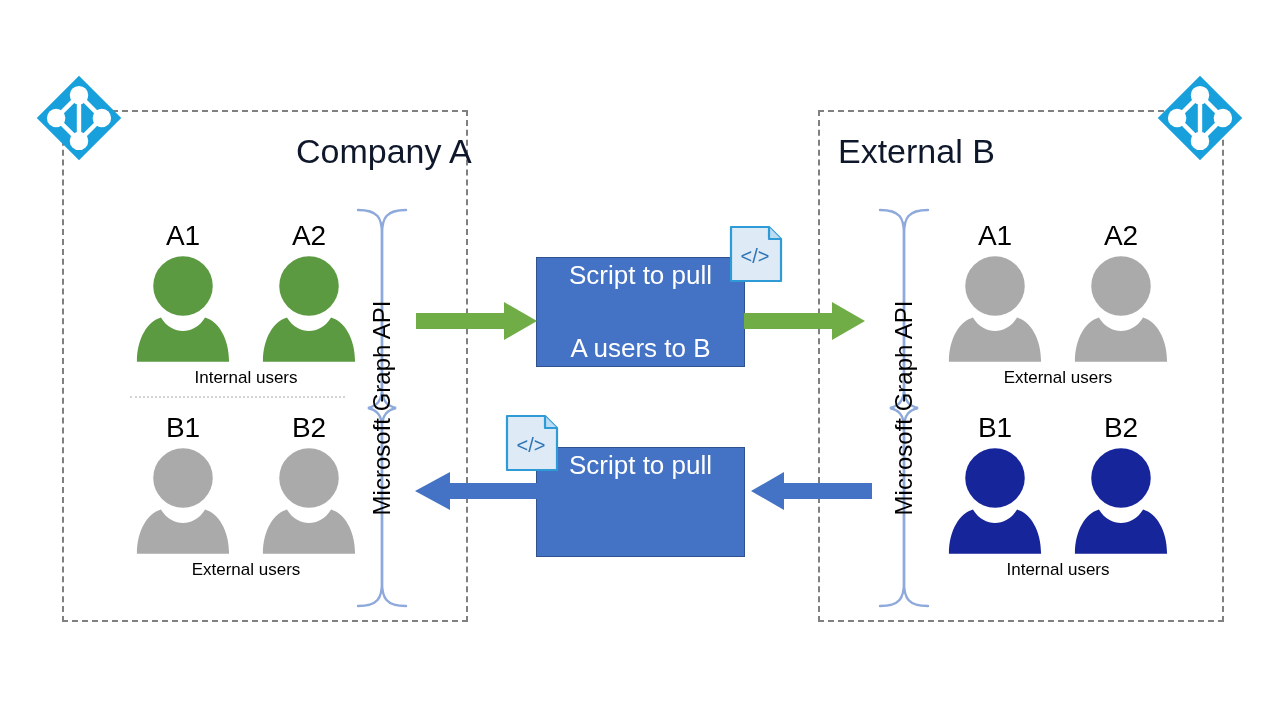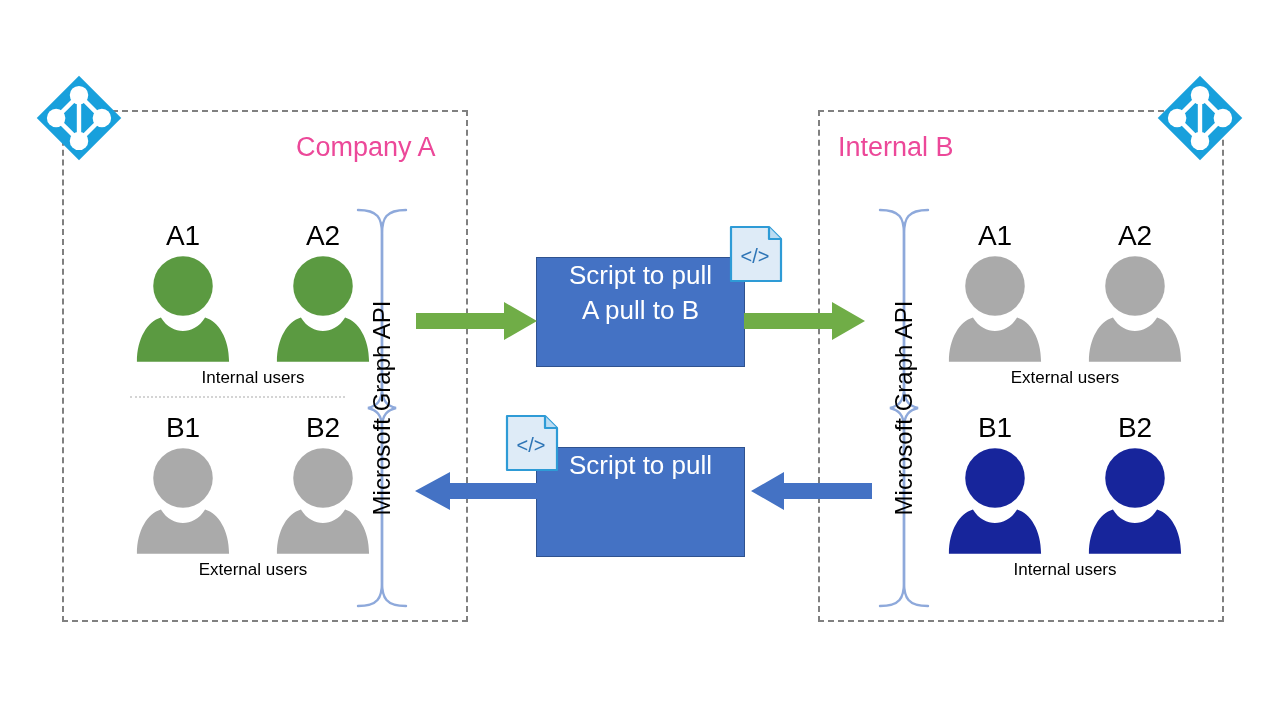--- a/index.html
+++ b/index.html
@@ -25,22 +25,22 @@
     position: absolute;
     border: 2px dashed #808080;
     background: transparent;
     box-sizing: border-box;
   }
   #company-a-box { left: 62px;  top: 110px; width: 406px; height: 512px; }
   #company-b-box { left: 818px; top: 110px; width: 406px; height: 512px; }
 
   .company-title {
     position: absolute;
-    font-size: 27px;
-    color: #ec4899;
+    font-size: 34px;
+    color: #0f172a;
     white-space: nowrap;
     line-height: 1;
   }
   #company-a-title { left: 296px; top: 134px; }
   #company-b-title { left: 838px; top: 134px; }
 
   
   .aad-icon {
     position: absolute;
     width: 88px;
@@ -48,21 +48,21 @@
   }
   #aad-a { left: 35px;   top: 74px; }
   #aad-b { left: 1156px; top: 74px; }
 
   
   .user-group {
     position: absolute;
   }
   .user-row {
     display: flex;
-    gap: 30px;
+    gap: 16px;
   }
   .user-cell {
     position: relative;
     width: 110px;
     display: flex;
     flex-direction: column;
     align-items: center;
   }
   .user-label {
     font-size: 28px;
@@ -129,21 +129,21 @@
     position: absolute;
     background: #4472C4;
     border: 1px solid #2F528F;
     box-sizing: border-box;
     color: #ffffff;
     font-size: 26px;
     line-height: 1.34;
     text-align: center;
     display: flex;
     flex-direction: column;
-    justify-content: flex-start;
+    justify-content: space-between;
     align-items: center;
   }
   #script-box-ab { left: 536px; top: 257px; width: 209px; height: 110px; }
   #script-box-ba { left: 536px; top: 447px; width: 209px; height: 110px; }
   .script-line { display: block; white-space: nowrap; }
 
   
   .code-badge {
     position: absolute;
     width: 54px;
@@ -228,21 +228,21 @@
   <div id="brace-a" class="brace-wrap">
     <svg class="brace-svg" viewBox="0 0 72 400" preserveAspectRatio="none">
       <path d="M60,2 C40,2 36,10 36,26 L36,180 C36,194 30,198 22,200 C30,202 36,206 36,220 L36,374 C36,390 40,398 60,398" fill="none" stroke="#8EA9DB" stroke-width="2.4" stroke-linecap="round"></path>
       <path d="M12,2 C32,2 36,10 36,26 L36,180 C36,194 42,198 50,200 C42,202 36,206 36,220 L36,374 C36,390 32,398 12,398" fill="none" stroke="#8EA9DB" stroke-width="2.4" stroke-linecap="round"></path>
     </svg>
     <div class="brace-label">Microsoft Graph API</div>
   </div>
 
   <div id="company-b-box" class="company-box"></div>
 
-  <div id="company-b-title" class="company-title">Internal B</div>
+  <div id="company-b-title" class="company-title">External B</div>
 
   <svg id="aad-b" class="aad-icon" viewBox="0 0 100 100">
     <polygon points="50,2 98,50 50,98 2,50" fill="#18A0DC"></polygon>
     <line x1="50" y1="24" x2="24" y2="50" stroke="#ffffff" stroke-width="5"></line>
     <line x1="50" y1="24" x2="76" y2="50" stroke="#ffffff" stroke-width="5"></line>
     <line x1="24" y1="50" x2="50" y2="76" stroke="#ffffff" stroke-width="5"></line>
     <line x1="76" y1="50" x2="50" y2="76" stroke="#ffffff" stroke-width="5"></line>
     <line x1="50" y1="24" x2="50" y2="76" stroke="#ffffff" stroke-width="5"></line>
     <circle cx="50" cy="24" r="10.5" fill="#ffffff"></circle>
     <circle cx="24" cy="50" r="10.5" fill="#ffffff"></circle>
@@ -293,21 +293,21 @@
   <div id="brace-b" class="brace-wrap">
     <svg class="brace-svg" viewBox="0 0 72 400" preserveAspectRatio="none">
       <path d="M60,2 C40,2 36,10 36,26 L36,180 C36,194 30,198 22,200 C30,202 36,206 36,220 L36,374 C36,390 40,398 60,398" fill="none" stroke="#8EA9DB" stroke-width="2.4" stroke-linecap="round"></path>
       <path d="M12,2 C32,2 36,10 36,26 L36,180 C36,194 42,198 50,200 C42,202 36,206 36,220 L36,374 C36,390 32,398 12,398" fill="none" stroke="#8EA9DB" stroke-width="2.4" stroke-linecap="round"></path>
     </svg>
     <div class="brace-label">Microsoft Graph API</div>
   </div>
 
   <div id="script-box-ab" class="script-box">
     <span class="script-line">Script to pull</span>
-    <span class="script-line">A pull to B</span>
+    <span class="script-line">A users to B</span>
   </div>
 
   <svg id="code-badge-ab" class="code-badge" viewBox="0 0 54 58">
     <path d="M2,2 L40,2 L52,14 L52,56 L2,56 Z" fill="#DEEBF7" stroke="#2E9BD6" stroke-width="2.2" stroke-linejoin="round"></path>
     <path d="M40,2 L40,14 L52,14" fill="#BBDCF2" stroke="#2E9BD6" stroke-width="2.2" stroke-linejoin="round"></path>
     <text x="26" y="38" text-anchor="middle" font-family="Liberation Sans, sans-serif" font-size="20" fill="#2E75B6">&lt;/&gt;</text>
   </svg>
 
   <div id="script-box-ba" class="script-box">
     <span class="script-line">Script to pull</span>

